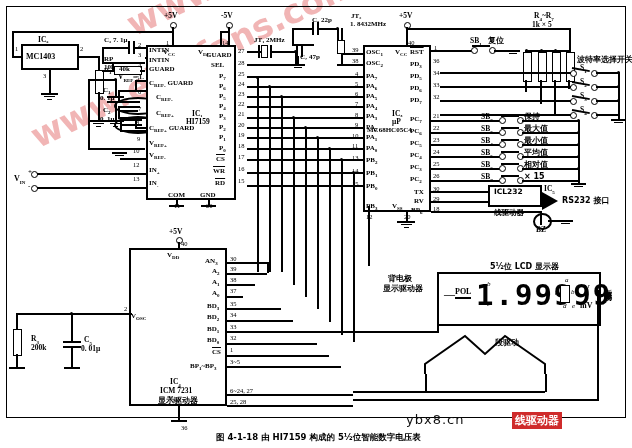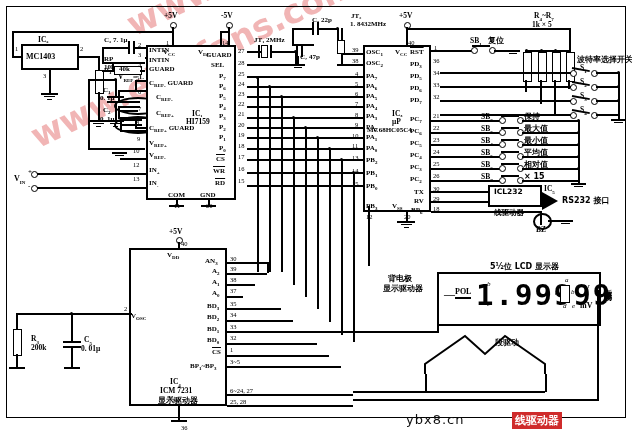--- a/index.html
+++ b/index.html
@@ -682,17 +682,18 @@
   <div class="wire h2" style="left:353px;top:391px;width:192px;"></div>
   <div class="wire v2" style="left:425px;top:374px;height:18px;"></div>
   <div class="wire v2" style="left:545px;top:374px;height:18px;"></div>
 
   <div class="vert-cn" style="left:601px;top:283px;">标志符驱动</div>
   <div class="wire v2" style="left:597px;top:290px;height:110px;"></div>
   <div class="wire h2" style="left:353px;top:399px;width:246px;"></div>
 
   <div class="wire v2" style="left:267px;top:273px;height:0px;"></div>
 
+  <div class="cap-title" style="left:216px;top:432px;">图 4-1-18   由 HI7159 构成的 5½位智能数字电压表</div>
 
   <div class="sitecode" style="left:406px;top:412px;">ybx8.cn</div>
   <div class="logo" style="left:512px;top:412px;">线驱动器</div>
 
 </div>
 
 </body></html>

